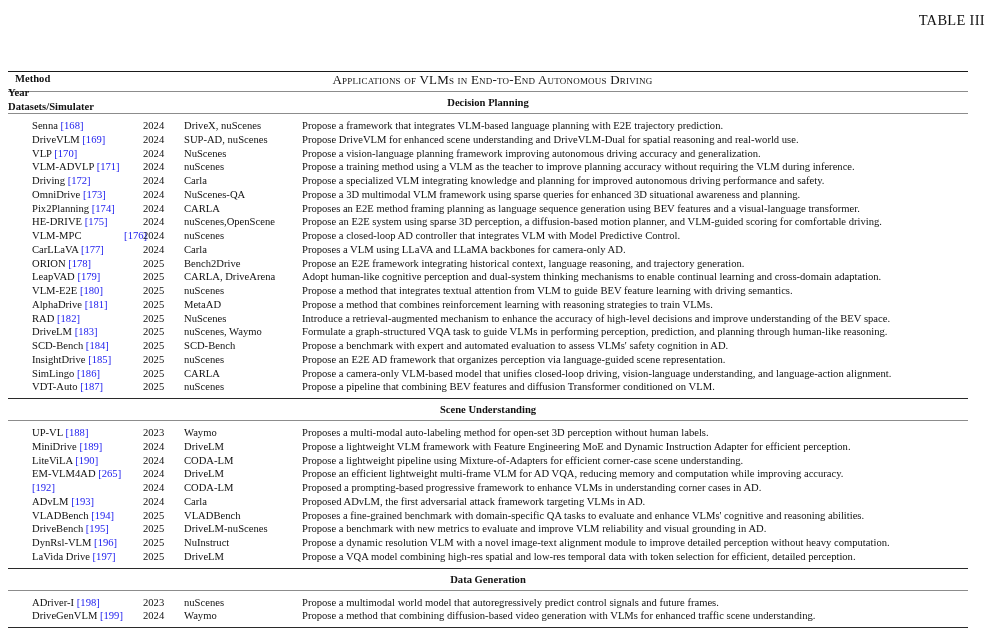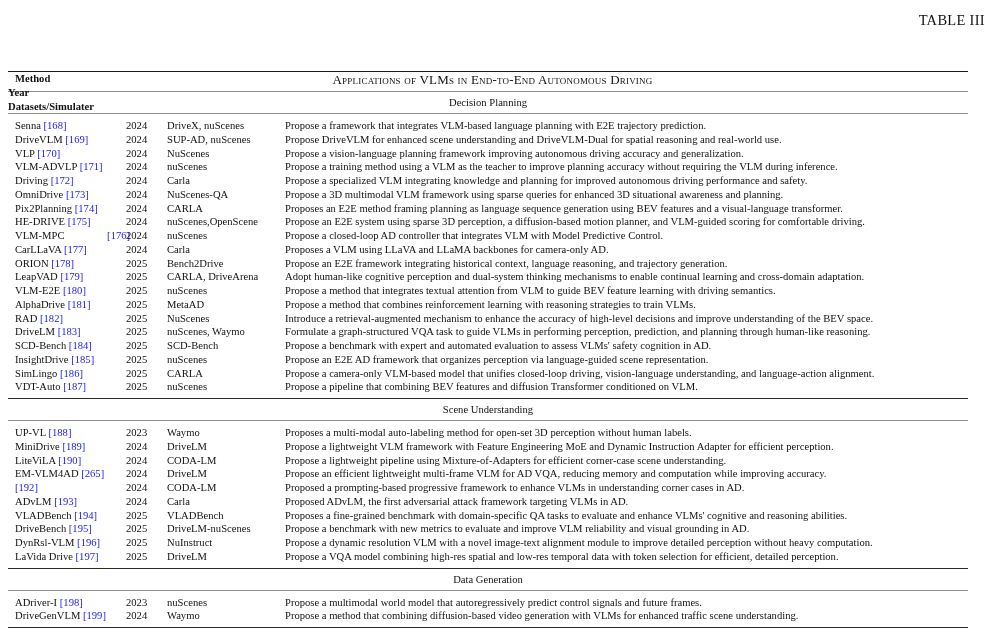--- a/index.html
+++ b/index.html
@@ -23,25 +23,25 @@
   .hdr {
     display: flex; height: 19px; font-weight: bold;
     border-bottom: 1.6px solid #8c8c8c;
     flex-direction: column;
   }
   .col-method { width: 118px; padding-left: 7px; box-sizing: border-box; white-space: nowrap; }
   .col-year { width: 41px; white-space: nowrap; }
   .col-data { width: 118px; white-space: nowrap; }
   .col-contrib { flex: 1; white-space: nowrap; }
   .section-title {
-    height: 21px; line-height: 21px; text-align: center; font-weight: normal;
+    height: 21px; line-height: 21px; text-align: center; font-weight: bold;
     border-bottom: 1.6px solid #8c8c8c;
   }
   .section-rule { border-top: 1.3px solid #2a2a2a; margin-top: 4px; }
-  .rows { padding-top: 5px; }
+  .rows { padding-top: 5px; margin-left: 17px; }
   .row { display: flex; height: 13.75px; }
   .ref { color: #1a1aee; }
   .bottom-rule { border-top: 1.6px solid #2a2a2a; margin-top: 4px; }
 </style>
 </head>
 <body>
 
 <div class="caption-num">TABLE III</div>
 <div class="caption-title">Applications of VLMs in End-to-End Autonomous Driving</div>
 

